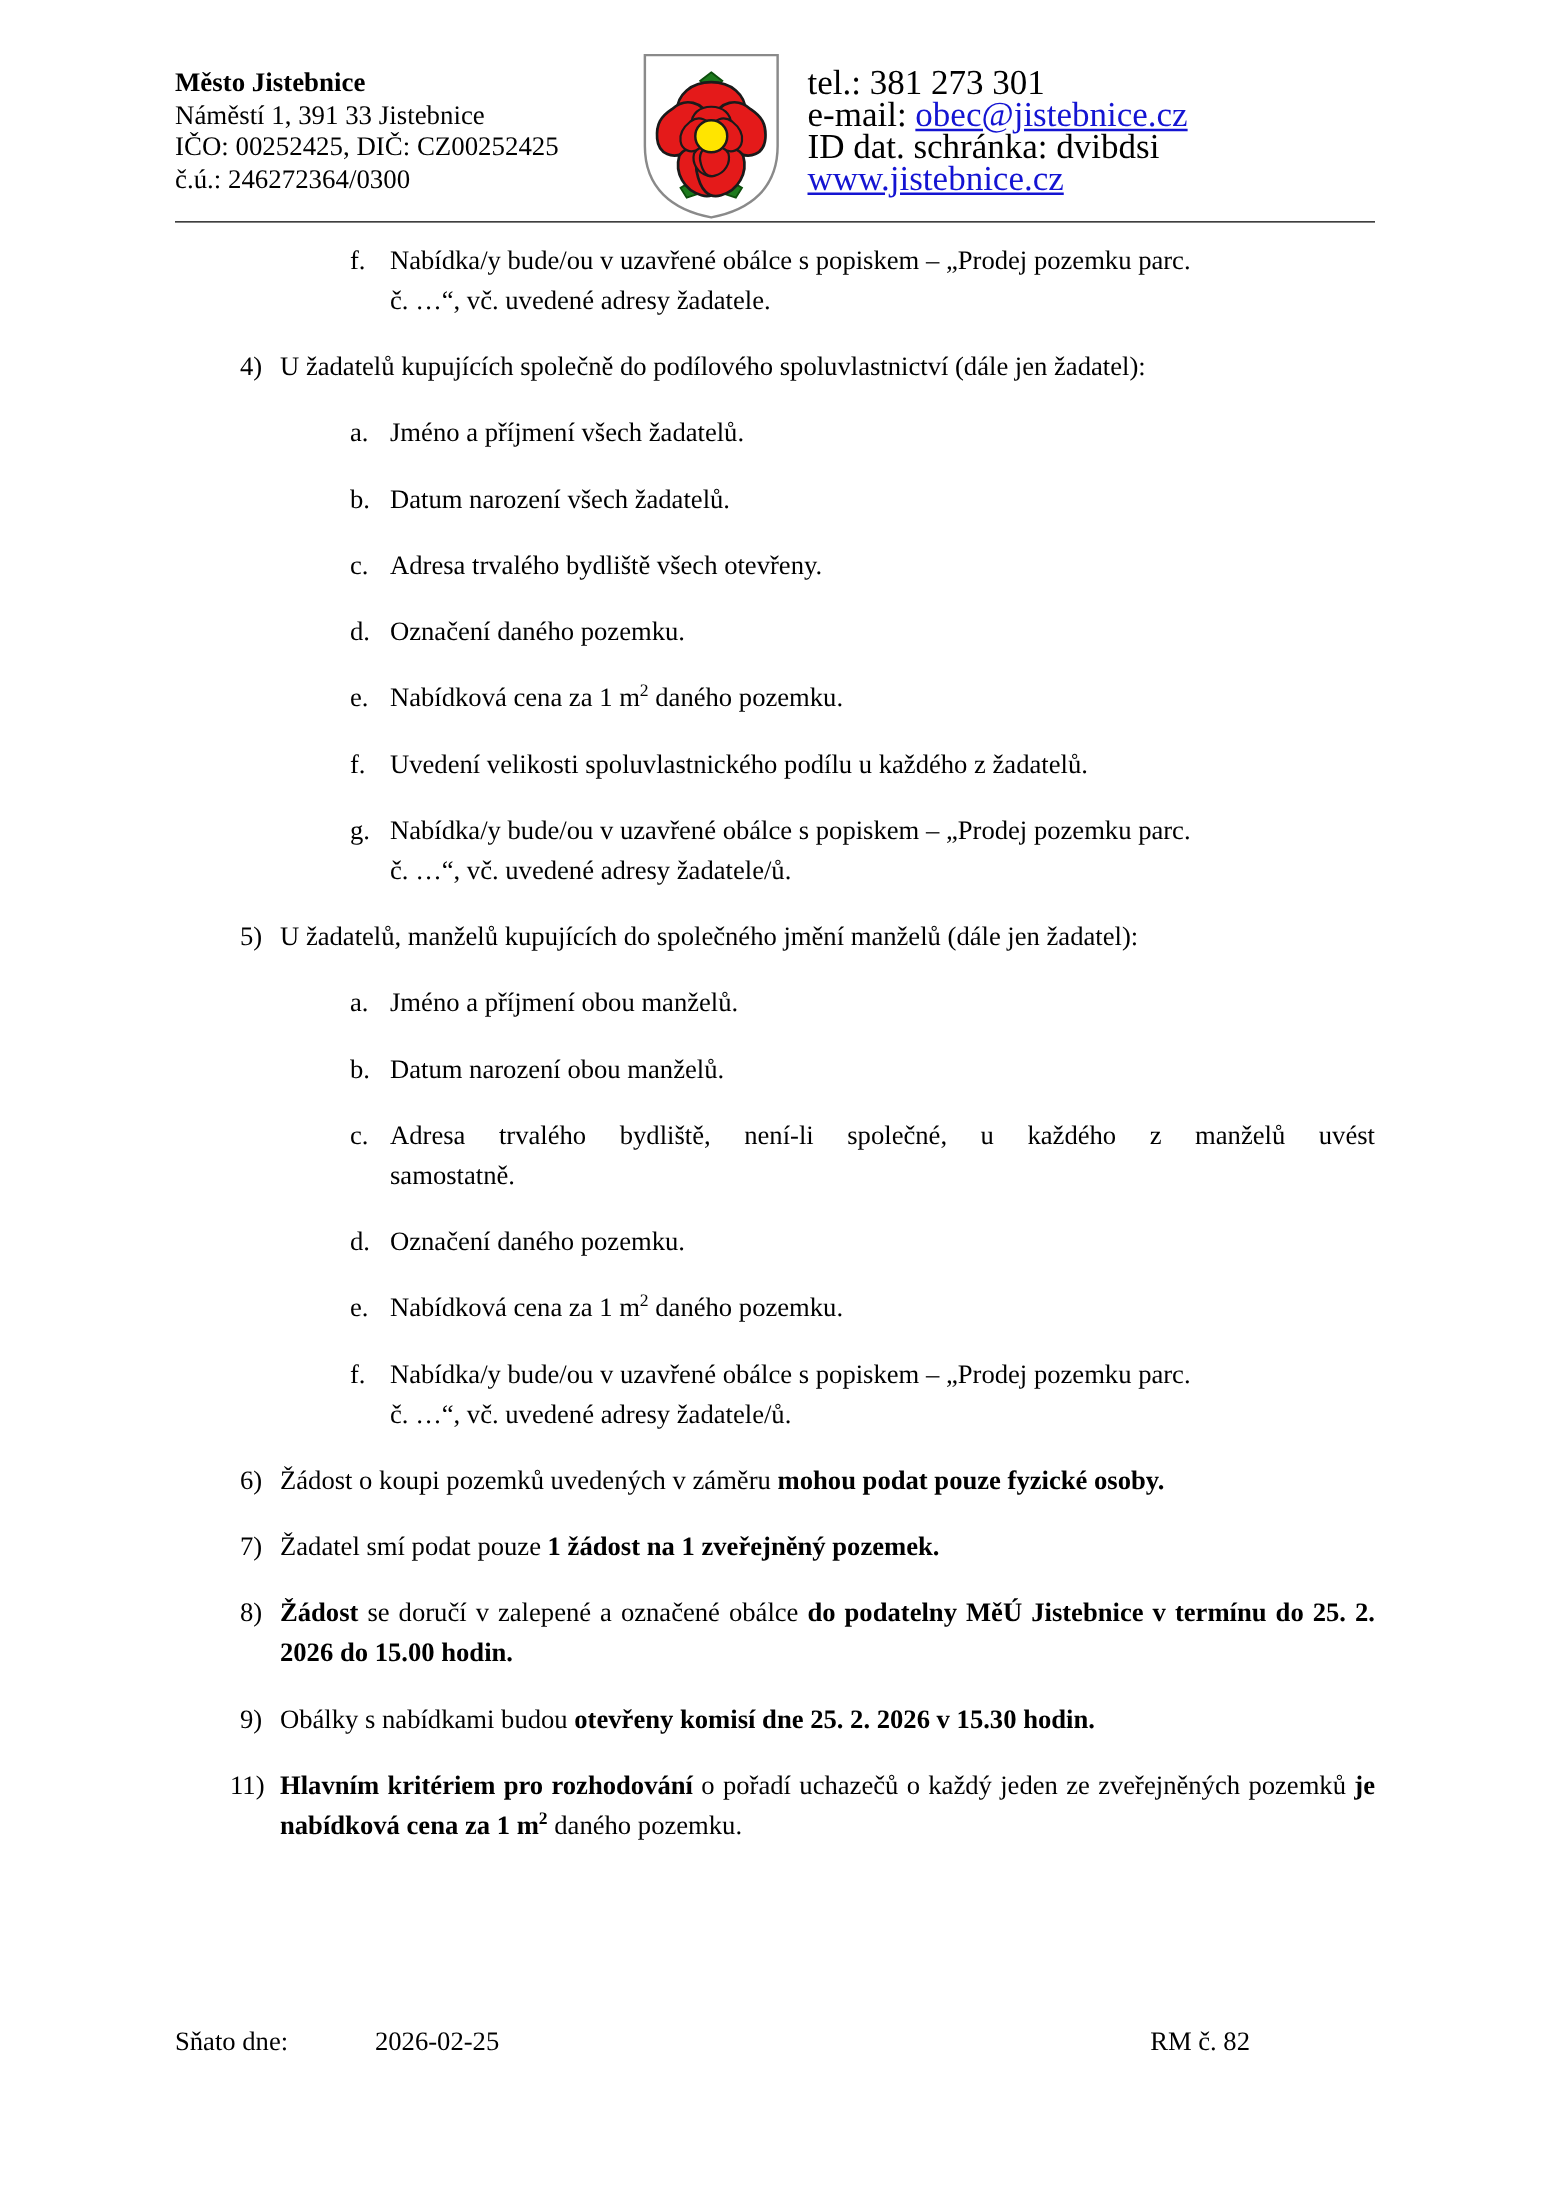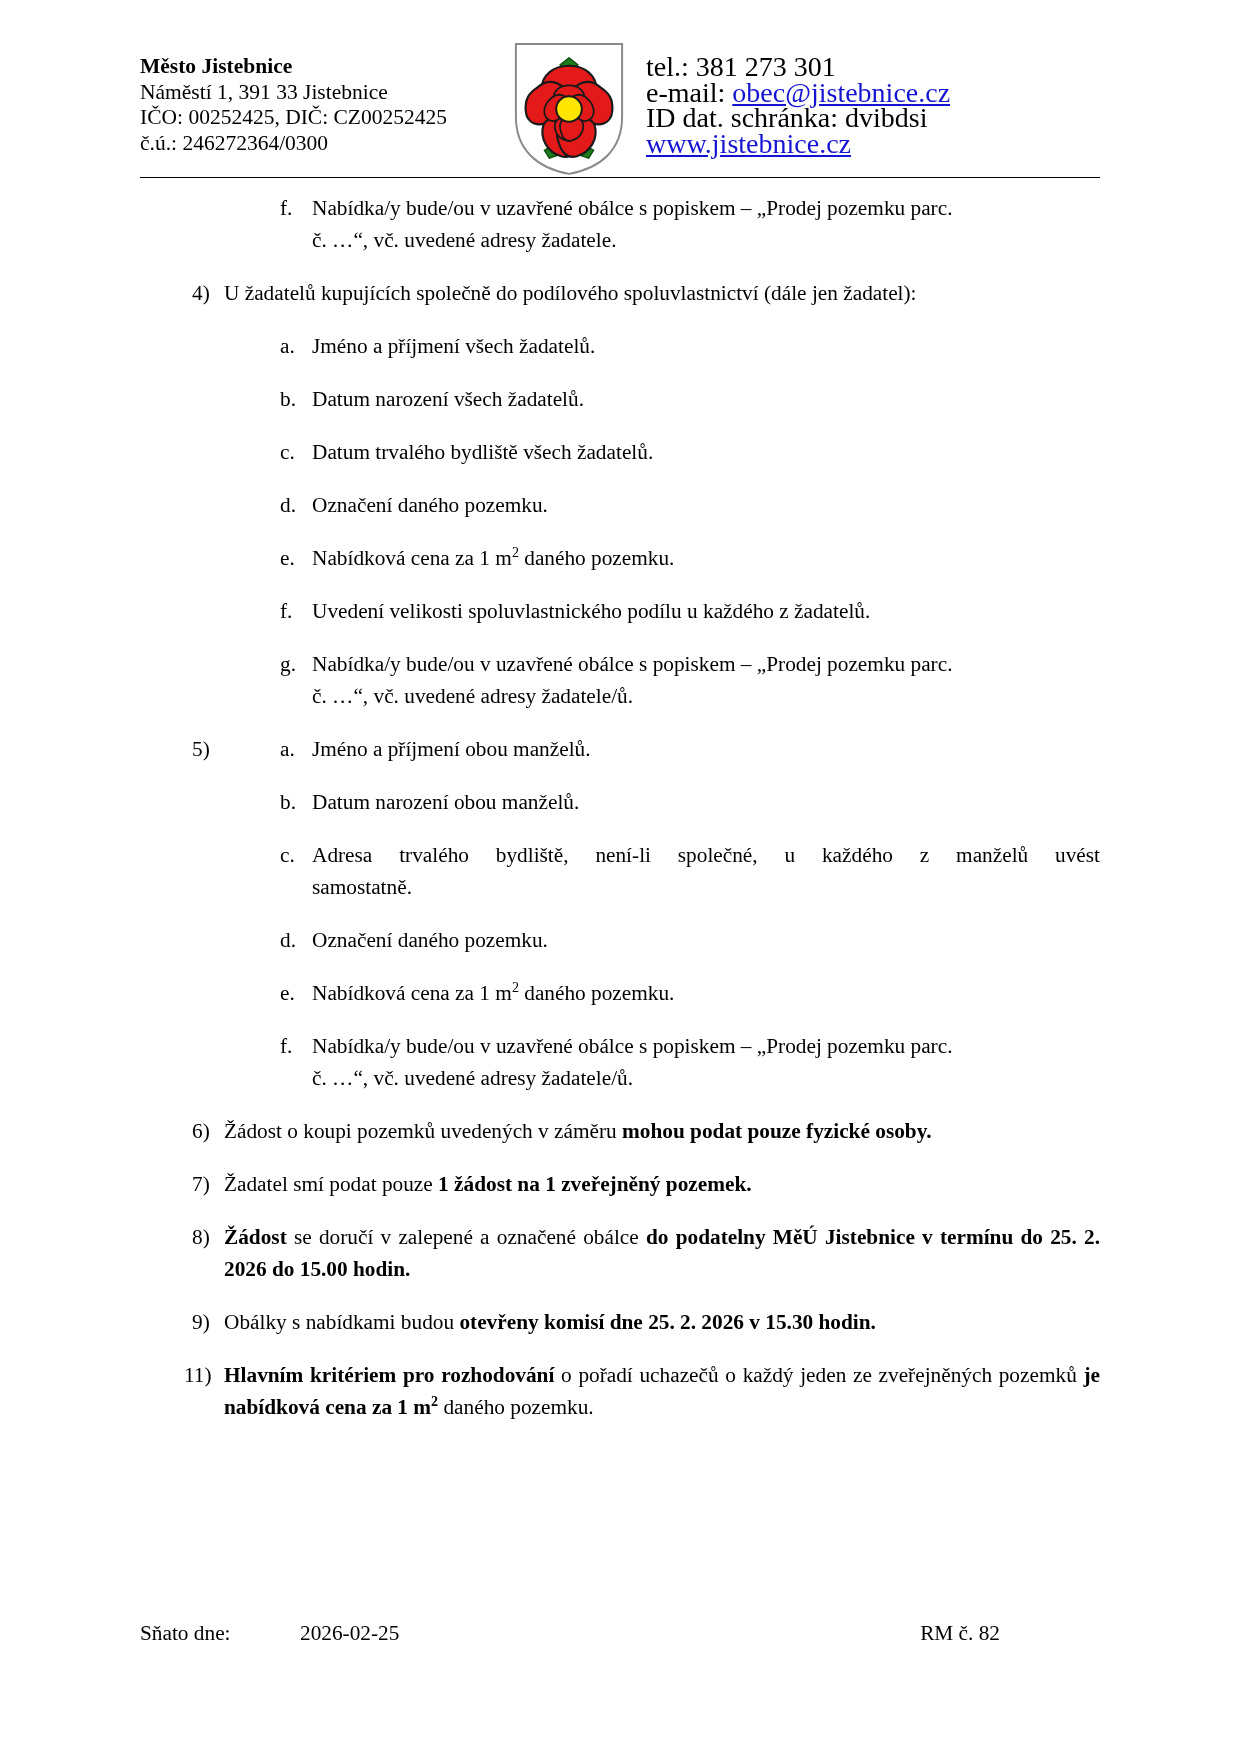--- a/index.html
+++ b/index.html
@@ -223,21 +223,21 @@
     <div class="lvl2">
       <span class="marker">a.</span>
       <span>Jméno a příjmení všech žadatelů.</span>
     </div>
     <div class="lvl2">
       <span class="marker">b.</span>
       <span>Datum narození všech žadatelů.</span>
     </div>
     <div class="lvl2">
       <span class="marker">c.</span>
-      <span>Datum trvalého bydliště všech žadatelů.</span>
+      <span>Adresa trvalého bydliště všech otevřeny.</span>
     </div>
     <div class="lvl2">
       <span class="marker">d.</span>
       <span>Označení daného pozemku.</span>
     </div>
     <div class="lvl2">
       <span class="marker">e.</span>
       <span>Nabídková cena za 1 m</span><sup>2</sup><span> daného pozemku.</span>
     </div>
     <div class="lvl2">
@@ -245,20 +245,21 @@
       <span>Uvedení velikosti spoluvlastnického podílu u každého z žadatelů.</span>
     </div>
     <div class="lvl2">
       <span class="marker">g.</span>
       <span>Nabídka/y bude/ou v uzavřené obálce s popiskem – „Prodej pozemku parc.</span><br>
       <span>č. …“, vč. uvedené adresy žadatele/ů.</span>
     </div>
 
     <div class="lvl1">
       <span class="marker">5)</span>
+      <span>U žadatelů, manželů kupujících do společného jmění manželů (dále jen žadatel):</span>
     </div>
 
     <div class="lvl2">
       <span class="marker">a.</span>
       <span>Jméno a příjmení obou manželů.</span>
     </div>
     <div class="lvl2">
       <span class="marker">b.</span>
       <span>Datum narození obou manželů.</span>
     </div>

